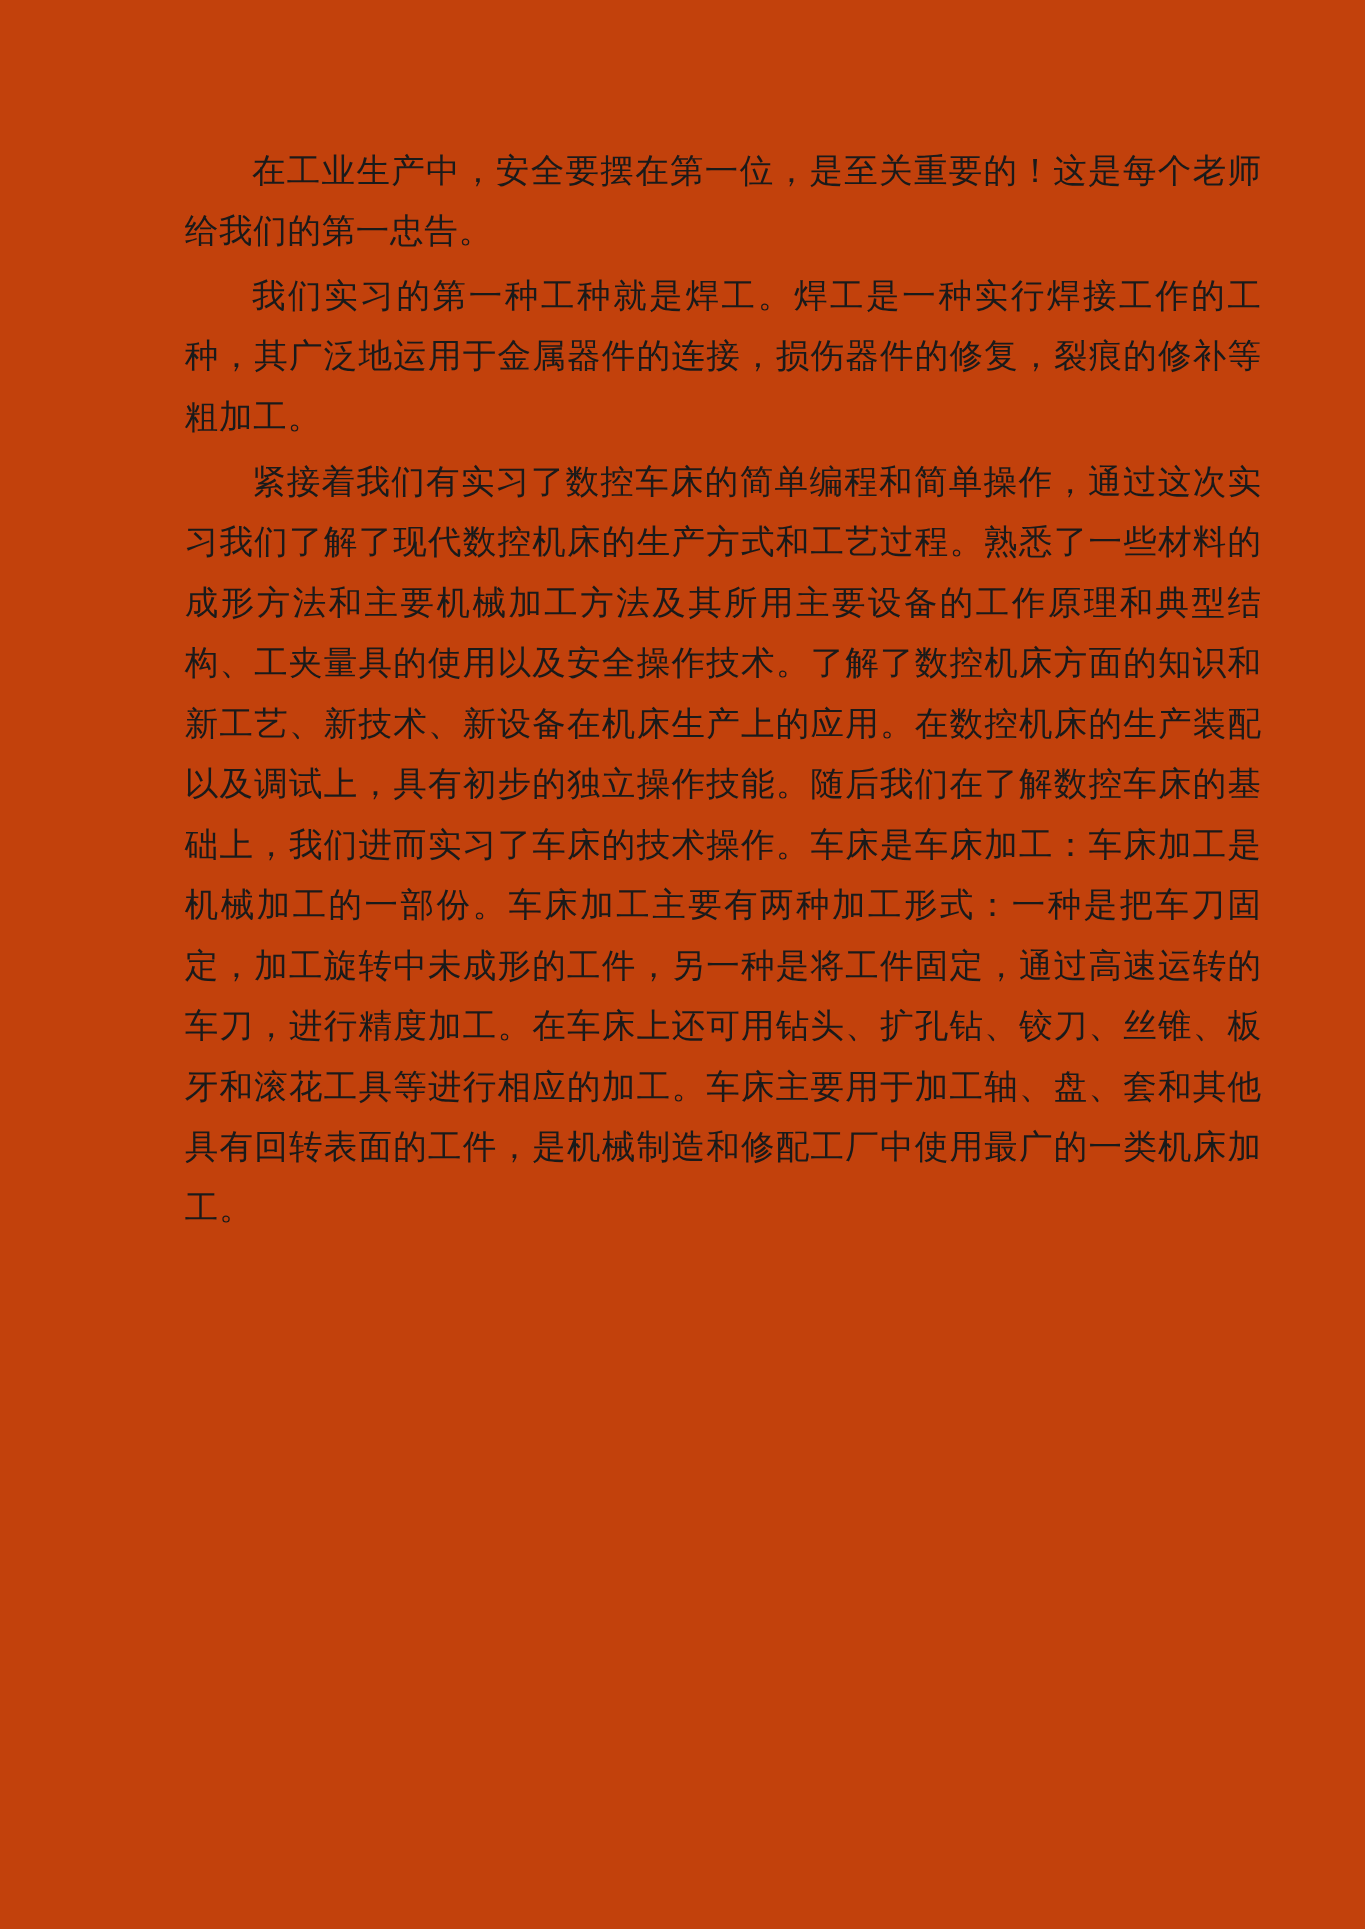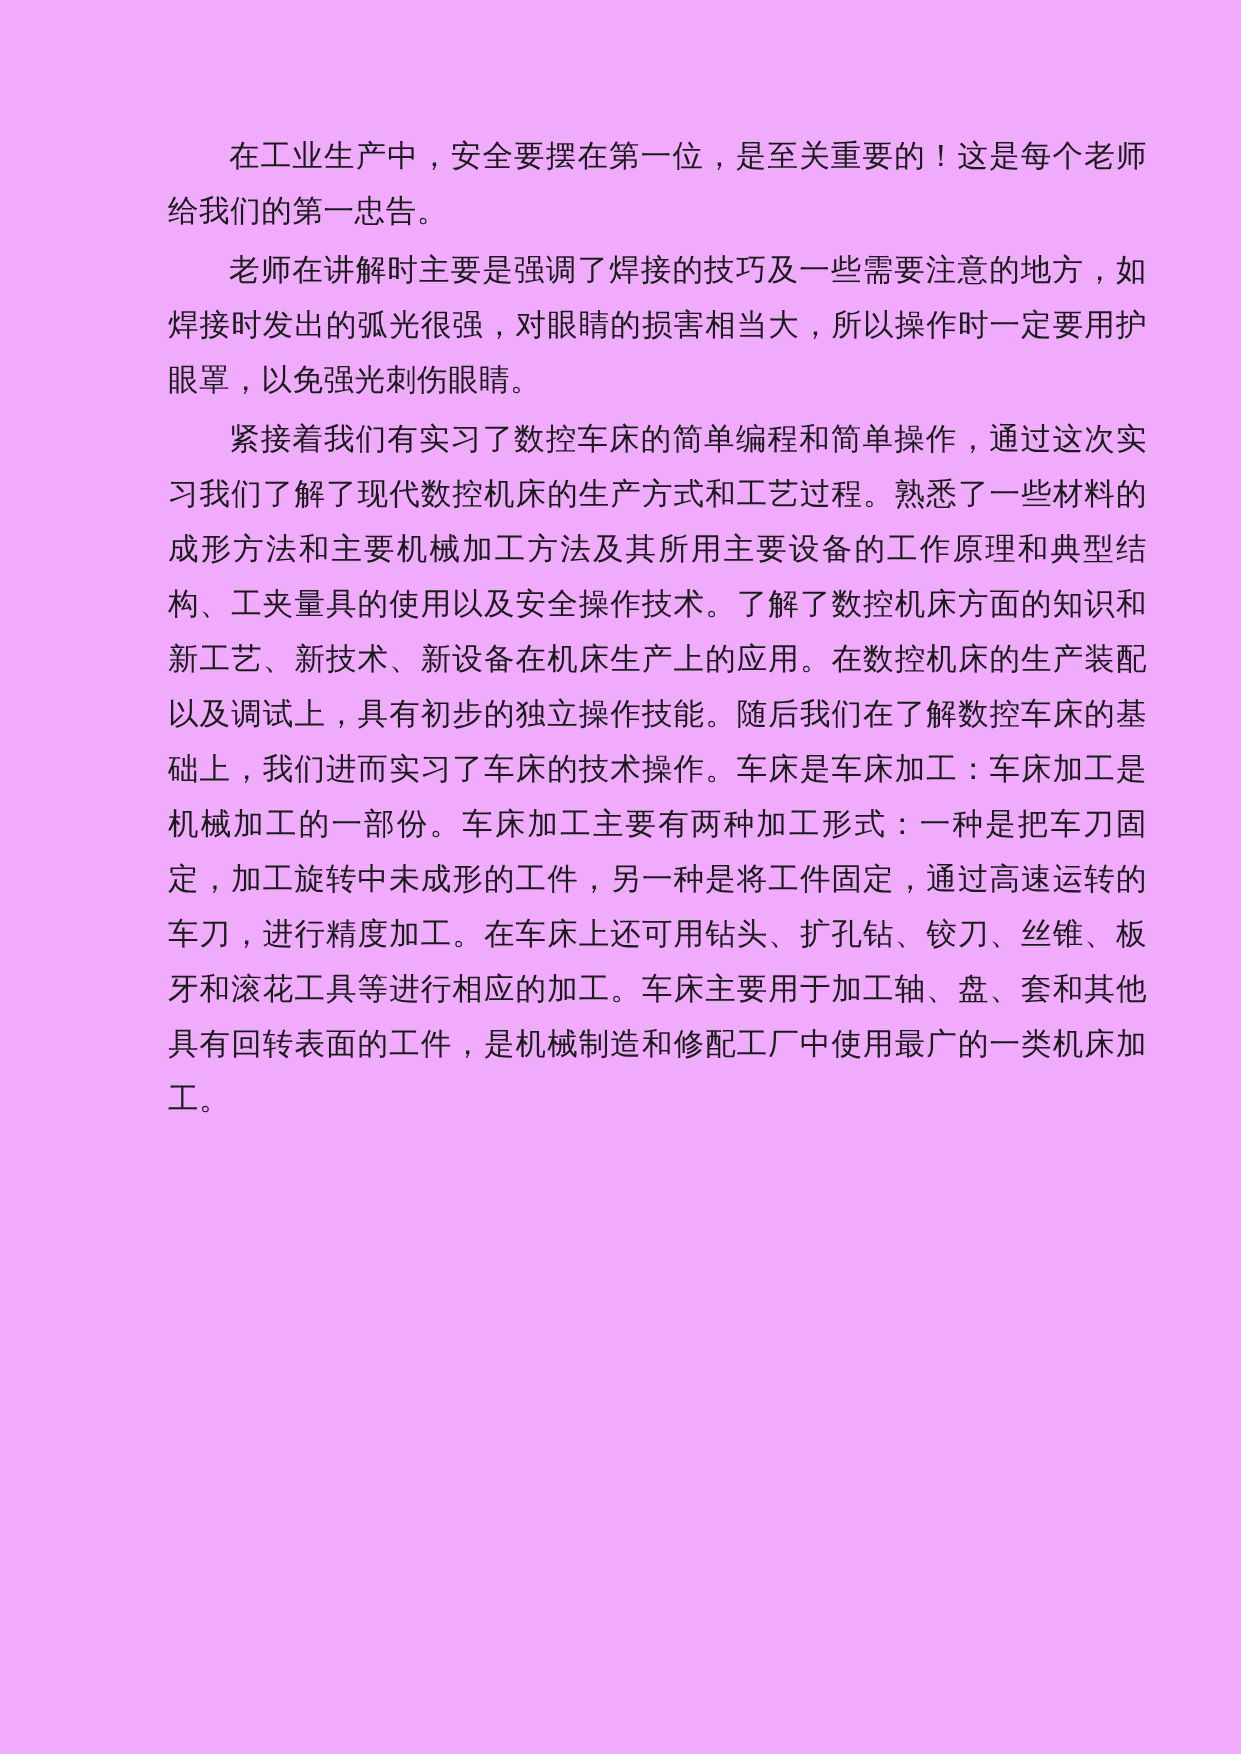--- a/index.html
+++ b/index.html
@@ -13,21 +13,21 @@
     font-family: "DejaVu Sans", sans-serif;
     color: #000000;
     overflow: hidden;
   }
   .page {
     position: relative;
     width: 1241px;
     height: 1754px;
     box-sizing: border-box;
     padding: 128px 94px 60px 168px;
-    background: #f0abfc;
+    background: #c2410c;
   }
   .doc-body {
     display: block;
   }
   .para {
     margin: 0 0 4px 0;
     text-indent: 2em;
     font-size: 30.5px;
     line-height: 55px;
     letter-spacing: 0.6px;
@@ -40,16 +40,16 @@
   .para:last-child {
     margin-bottom: 0;
   }
 </style>
 </head>
 <body>
 
 <div class="page">
   <div class="doc-body">
     <p class="para">在工业生产中，安全要摆在第一位，是至关重要的！这是每个老师给我们的第一忠告。</p>
-    <p class="para">老师在讲解时主要是强调了焊接的技巧及一些需要注意的地方，如焊接时发出的弧光很强，对眼睛的损害相当大，所以操作时一定要用护眼罩，以免强光刺伤眼睛。</p>
+    <p class="para">我们实习的第一种工种就是焊工。焊工是一种实行焊接工作的工种，其广泛地运用于金属器件的连接，损伤器件的修复，裂痕的修补等粗加工。</p>
     <p class="para">紧接着我们有实习了数控车床的简单编程和简单操作，通过这次实习我们了解了现代数控机床的生产方式和工艺过程。熟悉了一些材料的成形方法和主要机械加工方法及其所用主要设备的工作原理和典型结构、工夹量具的使用以及安全操作技术。了解了数控机床方面的知识和新工艺、新技术、新设备在机床生产上的应用。在数控机床的生产装配以及调试上，具有初步的独立操作技能。随后我们在了解数控车床的基础上，我们进而实习了车床的技术操作。车床是车床加工：车床加工是机械加工的一部份。车床加工主要有两种加工形式：一种是把车刀固定，加工旋转中未成形的工件，另一种是将工件固定，通过高速运转的车刀，进行精度加工。在车床上还可用钻头、扩孔钻、铰刀、丝锥、板牙和滚花工具等进行相应的加工。车床主要用于加工轴、盘、套和其他具有回转表面的工件，是机械制造和修配工厂中使用最广的一类机床加工。</p>
   </div>
 </div>
 
 </body></html>

